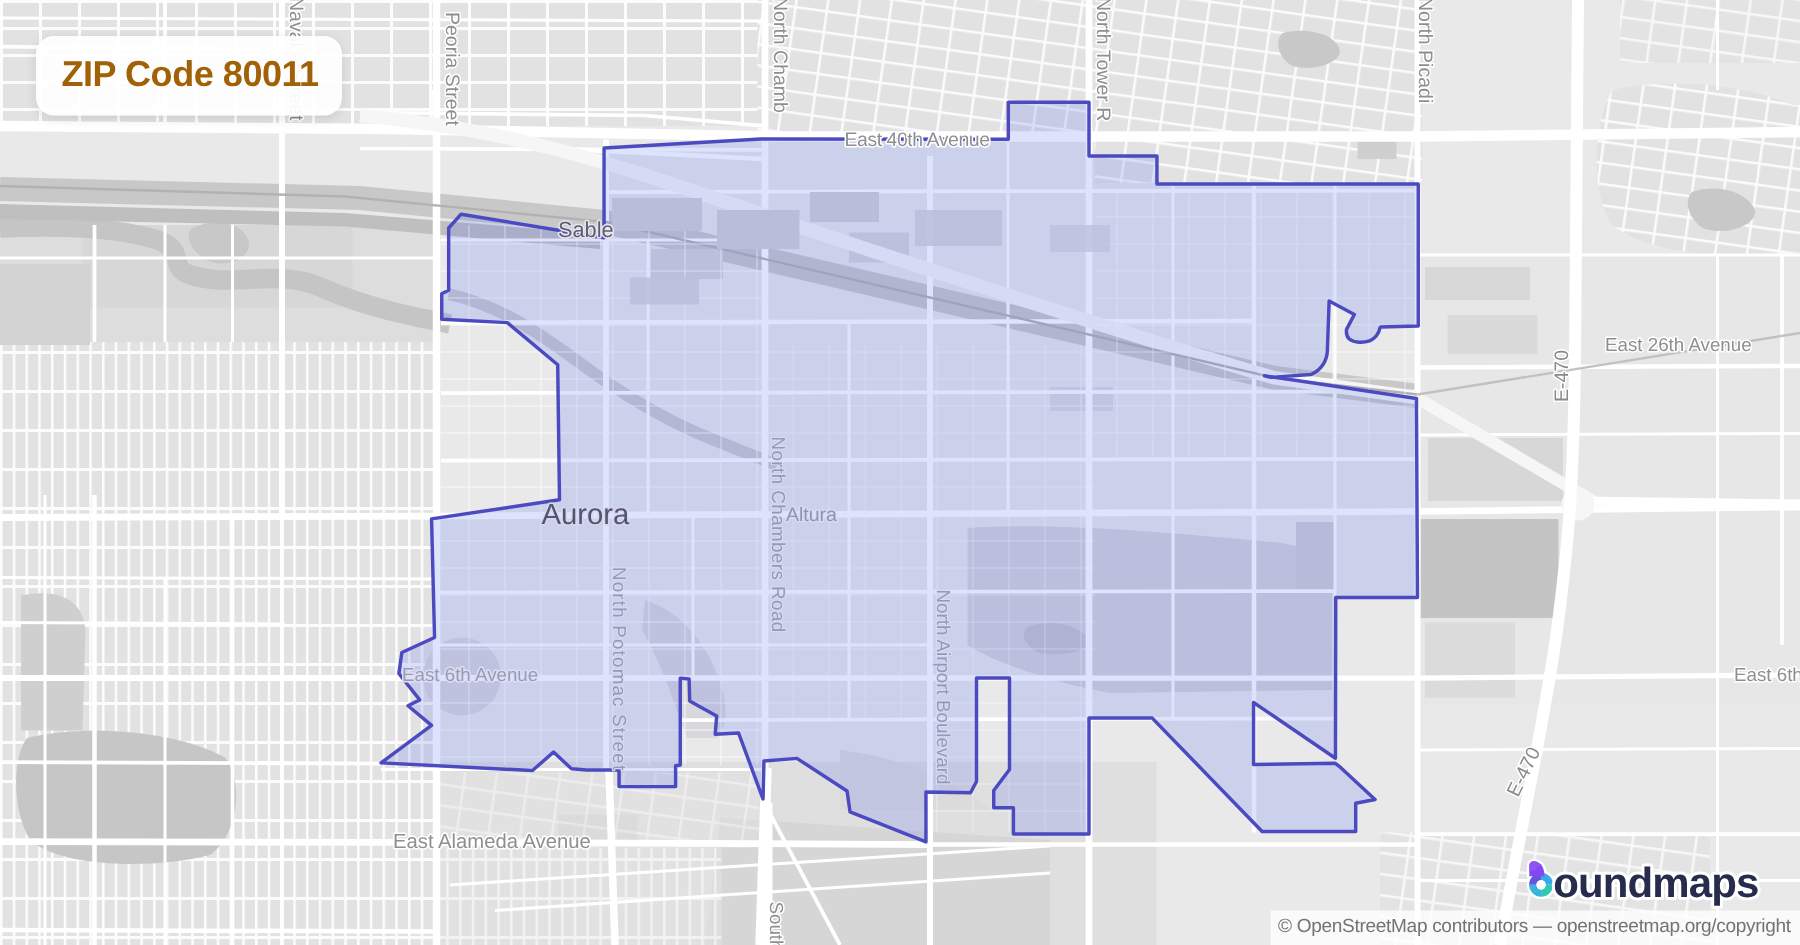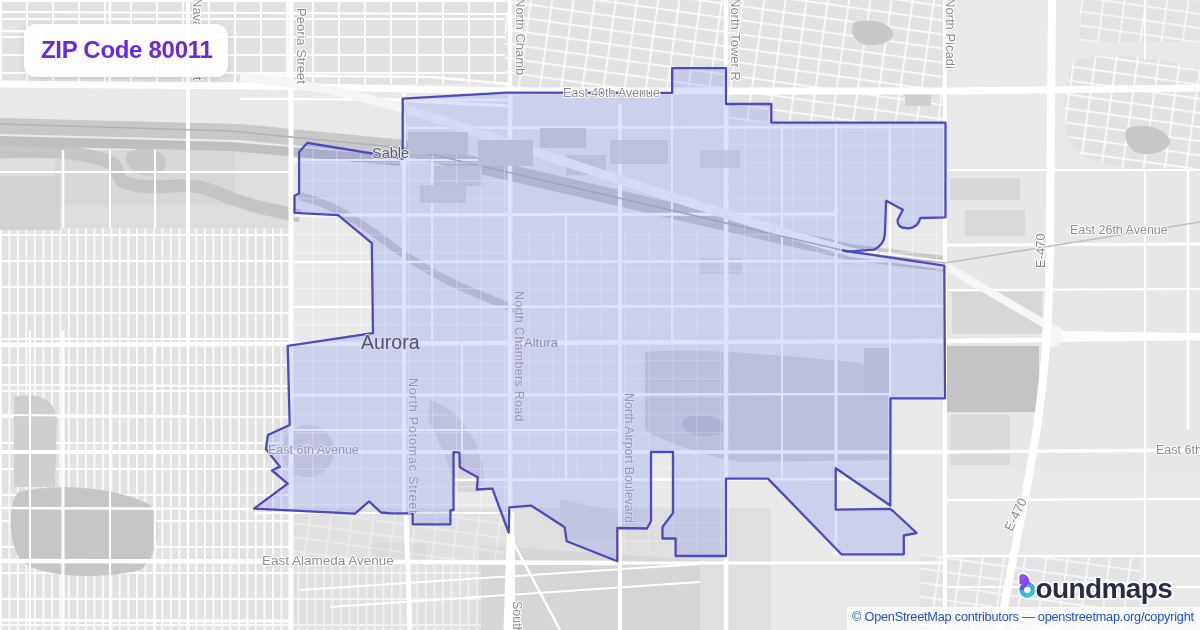--- a/index.html
+++ b/index.html
@@ -287,25 +287,25 @@
     <text x="524" y="347" font-size="13px" fill="#9093b8" stroke="#d8daf0">Altura</text>
 
     <text x="372" y="158" font-size="14.5px" fill="#5d5e70" stroke="#e6e6ef" stroke-width="2">Sable</text>
 
     <text x="361" y="349" font-size="19.5px" fill="#54556c" stroke="#d5d7ee" stroke-width="2">Aurora</text>
   </g>
 </svg>
 
 <div style="position:absolute;left:23.5px;top:23.5px;width:204px;height:53px;background:rgba(255,255,255,0.93);border-radius:12px;box-shadow:0 2px 8px rgba(0,0,0,0.10);"></div>
 
-<div style="position:absolute;left:41px;top:36px;font-size:24px;font-weight:bold;color:#6d28d9;letter-spacing:-0.3px;">ZIP Code 80011</div>
+<div style="position:absolute;left:41px;top:36px;font-size:24px;font-weight:bold;color:#a16207;letter-spacing:-0.3px;">ZIP Code 80011</div>
 
 <div style="position:absolute;left:847px;top:607px;width:353px;height:23px;background:rgba(255,255,255,0.78);"></div>
 
-<div style="position:absolute;left:852px;top:609.5px;font-size:12.7px;color:#1d4ed8;white-space:nowrap;letter-spacing:-0.2px;">© OpenStreetMap contributors — openstreetmap.org/copyright</div>
+<div style="position:absolute;left:852px;top:609.5px;font-size:12.7px;color:#737373;white-space:nowrap;letter-spacing:-0.2px;">© OpenStreetMap contributors — openstreetmap.org/copyright</div>
 
 <svg width="190" height="50" viewBox="0 0 190 50" style="left:1014px;top:565px;overflow:visible;">
   <g>
 
     <g fill="#ffffff" stroke="#ffffff" stroke-width="3.2" stroke-linejoin="round">
       <path d="M5.5,19.2 L5.5,12.3 C5.5,10.1 6.9,8.9 9.1,9.2 C13.6,9.9 15.7,13.8 15.6,19.2 Z"></path>
       <circle cx="13.4" cy="24.9" r="7.9"></circle>
     </g>
 
     <g fill="none" stroke-width="4.9">

